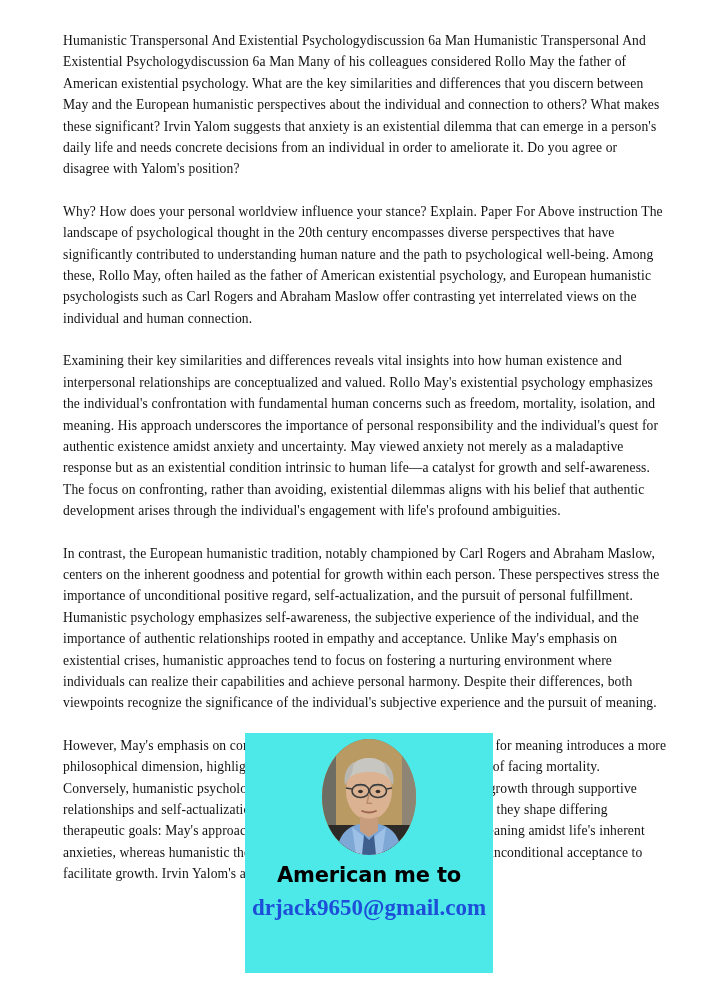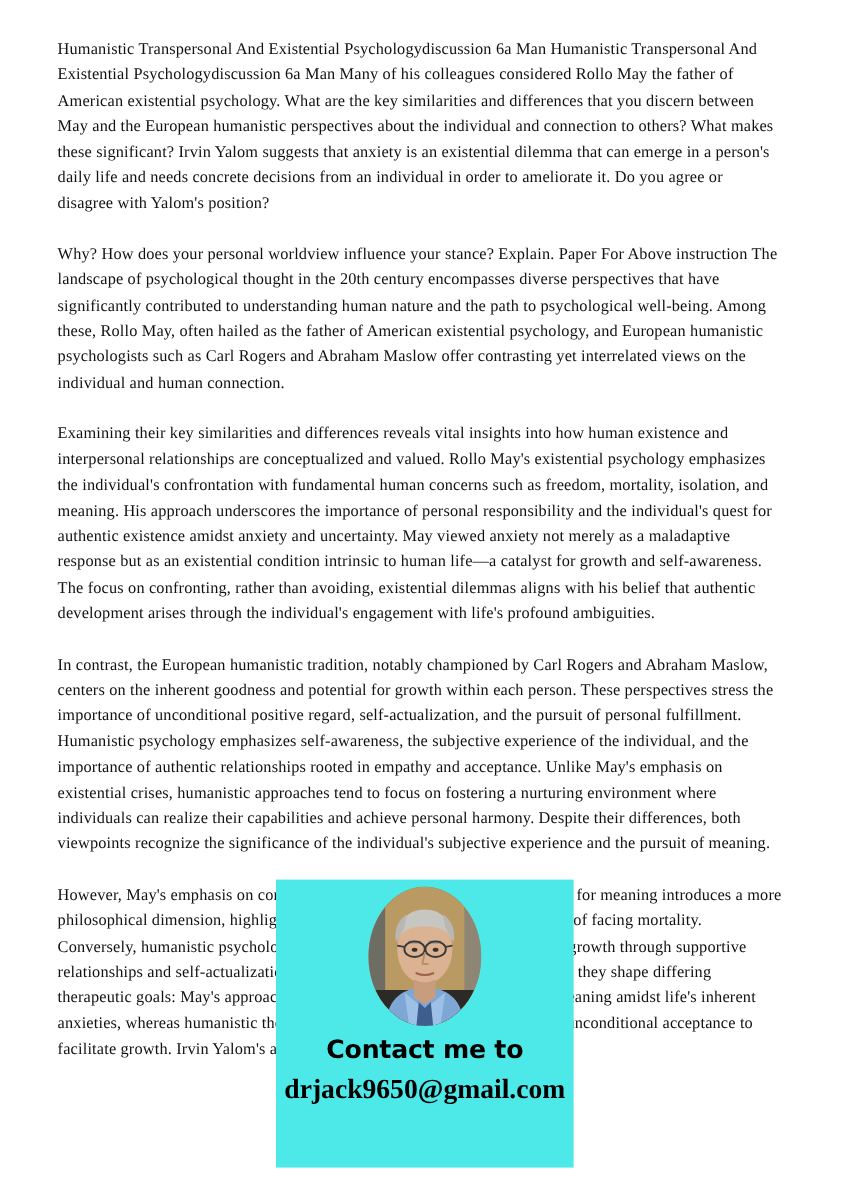--- a/index.html
+++ b/index.html
@@ -12,20 +12,21 @@
     height: 1000px;
     position: relative;
     overflow: hidden;
     font-family: "Liberation Serif", "DejaVu Serif", serif;
   }
 
   #page {
     position: absolute;
     inset: 0;
     background: #ffffff;
+    margin-left: 15px;
   }
 
   #doc {
     position: absolute;
     left: 48px;
     top: 30px;
     width: 604px;
     color: #000000;
   }
 
@@ -78,21 +79,21 @@
     white-space: nowrap;
   }
   #promo-line1 { margin-top: 7px; }
   #promo-line2 { margin-top: 0px; }
 
   #promo-email {
     font-family: "Liberation Serif", "DejaVu Serif", serif;
     font-weight: bold;
     font-size: 23px;
     line-height: 30px;
-    color: #000000;
+    color: #1d4ed8;
     text-align: center;
     margin-top: 4px;
     white-space: nowrap;
   }
 </style>
 </head>
 <body>
 
 <div id="page">
 
@@ -147,18 +148,18 @@
 
           <path d="M47 55 L45 64 L49.5 64.5" fill="none" stroke="#b88a68" stroke-width="1.5" stroke-linecap="round"></path>
 
           <path d="M40 72 Q47 75 54 72" fill="none" stroke="#9c6450" stroke-width="1.8" stroke-linecap="round"></path>
 
           <path d="M38 78 Q47 83 56 78" fill="none" stroke="#c79a79" stroke-width="1.4"></path>
         </g>
       </svg>
     </div>
 
-    <div class="promo-line" id="promo-line1">Contact me to</div>
+    <div class="promo-line" id="promo-line1">American me to</div>
     <div id="promo-email">drjack9650@gmail.com</div>
 
   </div>
 
 </div>
 
 </body></html>

